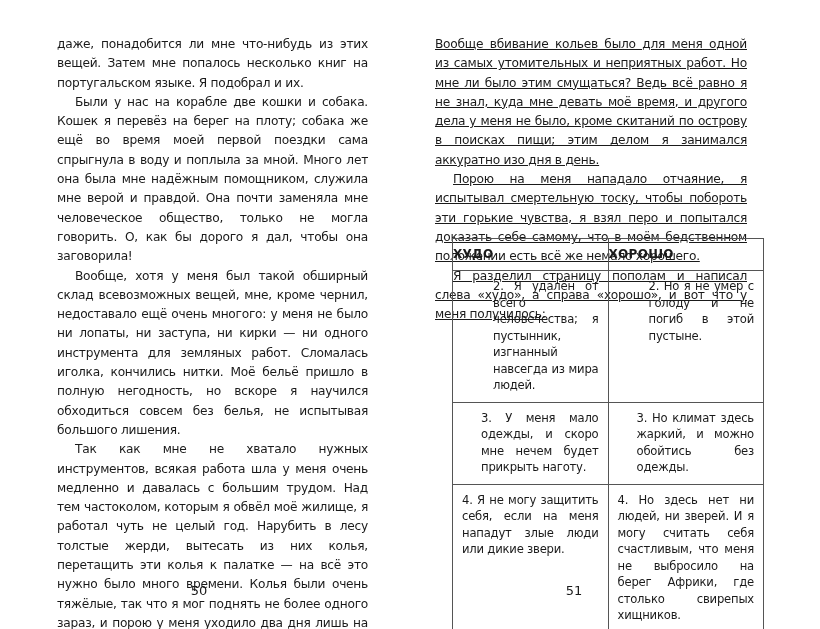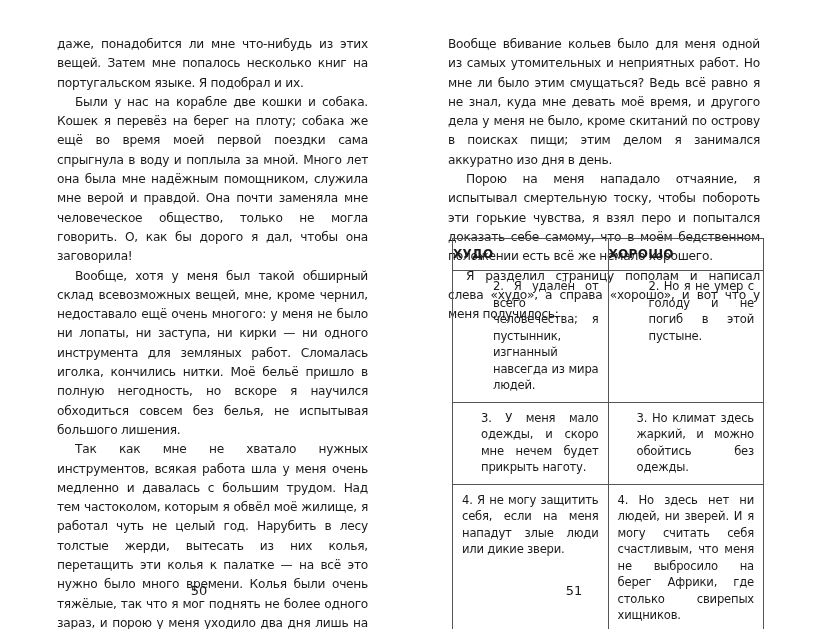--- a/index.html
+++ b/index.html
@@ -4,21 +4,21 @@
 <style>
   html, body { margin:0; padding:0; background:#ffffff; }
   body { width:820px; height:629px; position:relative; overflow:hidden;
          font-family:"DejaVu Sans", sans-serif; color:#1a1a1a; }
   .page { position:absolute; top:0; height:629px; }
   .page.left { left:0; width:410px; }
   .page.right { left:410px; width:410px; }
   .text { position:absolute; font-size:12.2px; line-height:19.3px; text-align:justify;
           letter-spacing:-0.25px; }
   .page.left .text { left:57px; width:311px; top:35px; }
-  .page.right .text { left:38px; width:312px; top:35px; }
+  .page.right .text { left:25px; width:312px; top:35px;text-decoration:underline; }
   .text p { margin:0; text-indent:0; }
   .text p.ind { text-indent:18px; }
   .pnum { position:absolute; top:583px; font-size:13px; width:40px; text-align:center; }
   .page.left .pnum { left:179px; }
   .page.right .pnum { left:144px; }
   table.hx { position:absolute; left:42px; top:238px; width:312px; border-collapse:collapse;
              font-size:11.6px; line-height:16.5px; letter-spacing:-0.2px; }
   table.hx td, table.hx th { border:1.2px solid #555; vertical-align:top; width:50%; }
   table.hx th { font-weight:bold; height:31px; vertical-align:middle; text-align:left;
                 font-size:12px; letter-spacing:0.3px; padding:0; }

